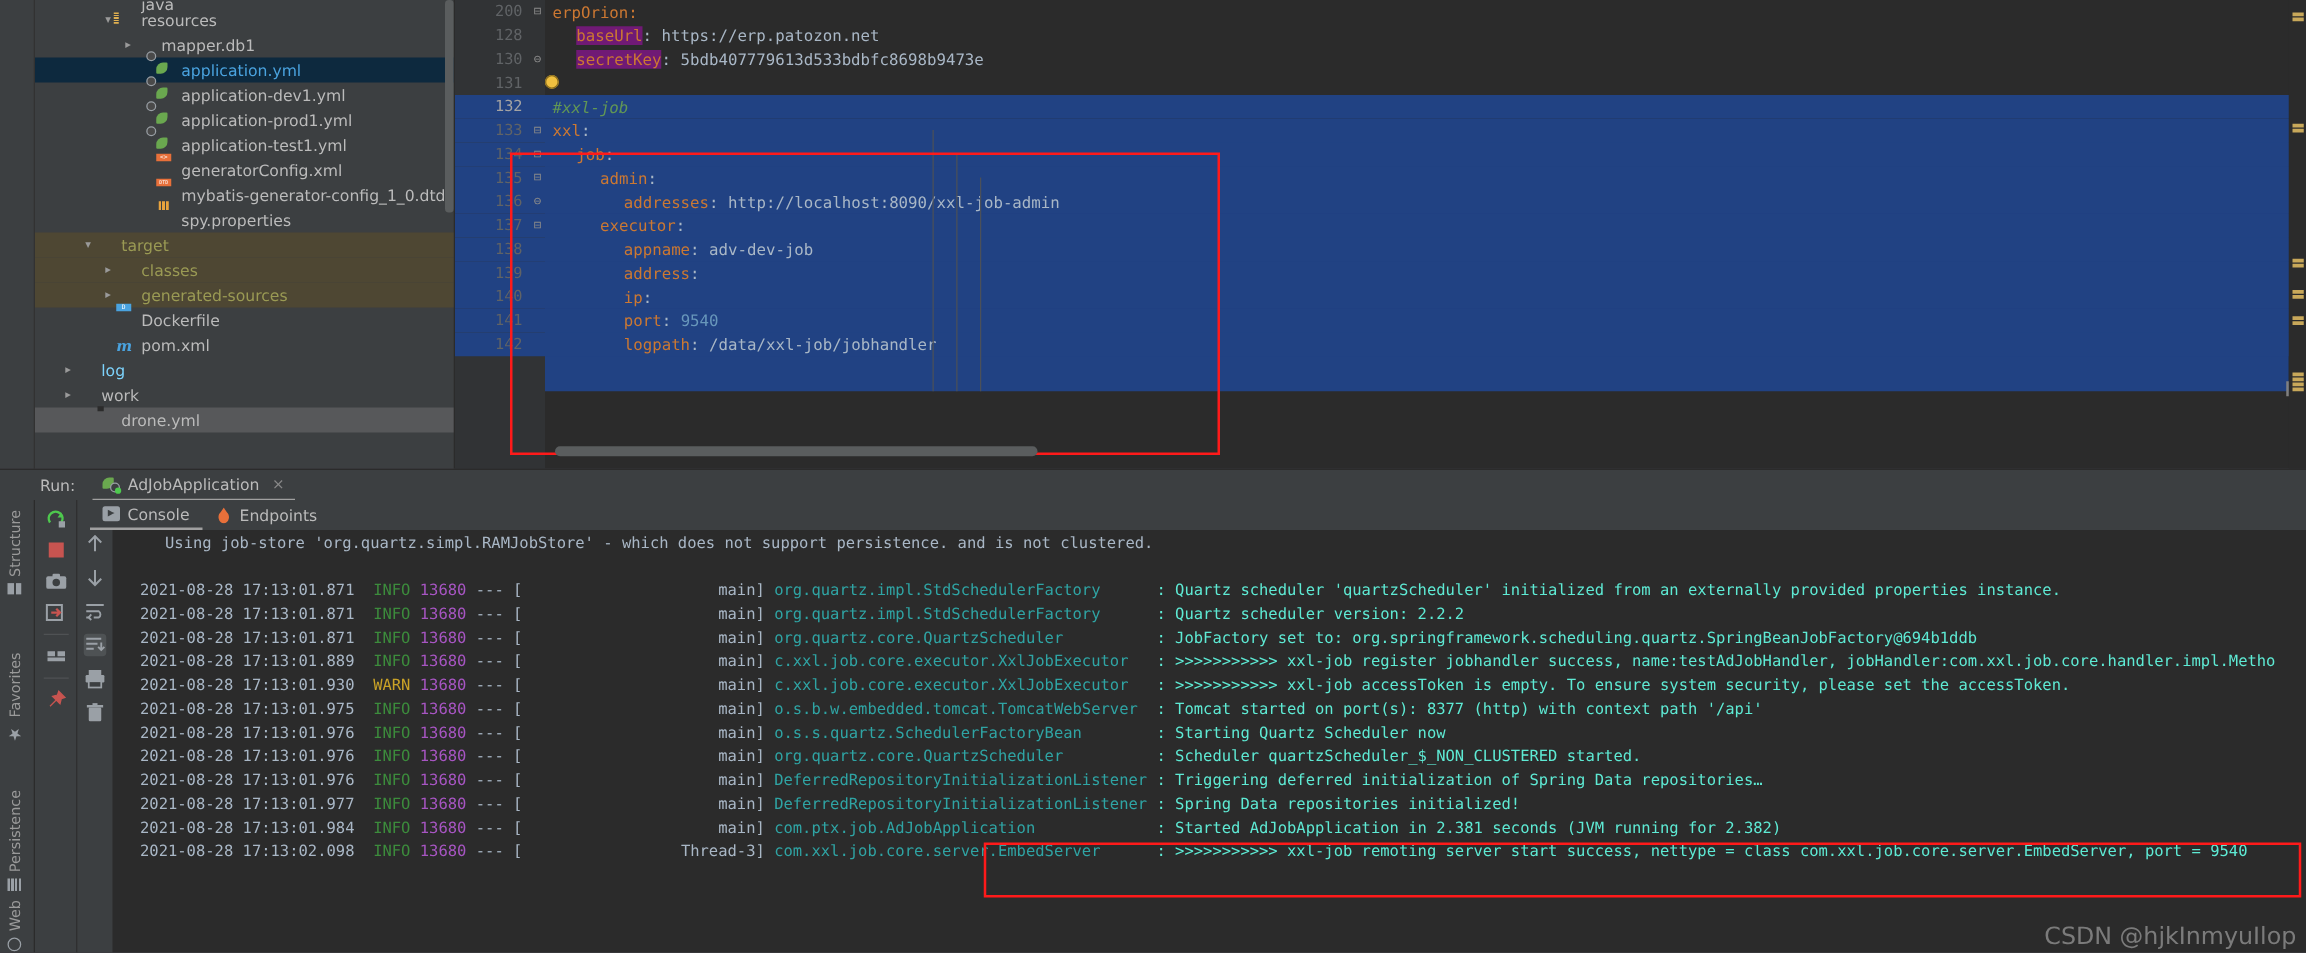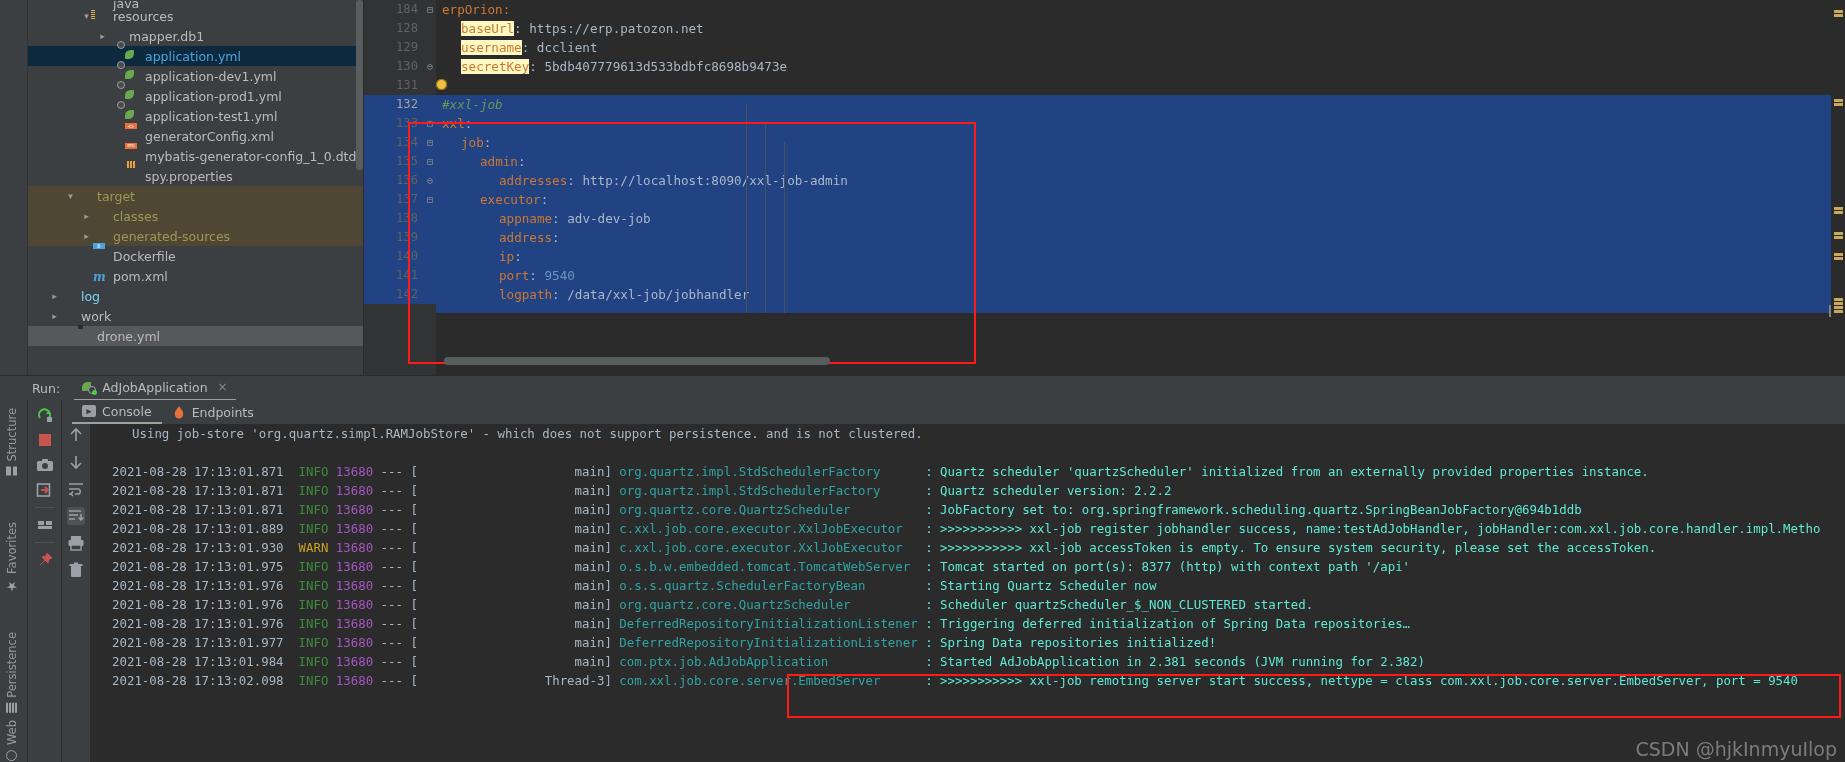--- a/index.html
+++ b/index.html
@@ -78,21 +78,21 @@
   .codearea { position: absolute; left: 0; top: 0; right: 0; bottom: 0;
     font-family: "DejaVu Sans Mono", monospace; font-size: 12.6px; }
   .cline { position: relative; height: 19px; line-height: 19px; white-space: pre; }
   .cline .lno { position:absolute; left:0; width:54px; text-align:right; color:#606366; font-size:12.2px;}
   .cline.curline .lno { color:#a4a3a3; }
   .cline .fold { position:absolute; left:60px; width:12px; text-align:center; color:#8a8a8a; font-size:10px;}
   .cline .txt { position:absolute; left:78px; }
   .cline.selline { background:#214283;text-decoration:underline; }
   .cline.selline .txt, .cline.selline .k { }
   .k   { color:#cc7832; }
-  .keyhl { color:#cc7832; background:#fef9c3; }
+  .keyhl { color:#cc7832; background:#701a75; }
   .v   { color:#a9b7c6; }
   .cm  { color:#629755; font-style: italic; }
   .num { color:#6897bb; }
   .bulb { position:absolute; left:72px; top:3px; width:11px; height:11px; border-radius:50%;
     background:#f0c040; box-shadow:0 0 0 1px #8a6d1e inset; }
   .vguide { position:absolute; width:1px; background:#4b5059; }
 
   .redbox-editor {
     position:absolute; border:2.5px solid #ff1a1a; pointer-events:none;
   }
@@ -255,23 +255,22 @@
           </div>
         </div>
       <div class="treescroll"></div>
     </div>
 
     <div class="editor">
       <div class="gutter-bg"></div>
 
       <div style="position:absolute;left:72px;top:104px;right:14px;height:209px;background:#214283;z-index:0;"></div>
       <div class="codearea" id="code-lines-top" style="z-index:2;">
-          <div class="cline" style="position: relative;"><span class="lno">184</span><span class="fold">⊟</span><span class="txt" style="left: 78px;"><span class="k">erpOrion:</span></span></div>
+          <div class="cline" style="position: relative;"><span class="lno">200</span><span class="fold">⊟</span><span class="txt" style="left: 78px;"><span class="k">erpOrion:</span></span></div>
           <div class="cline" style="position: relative;"><span class="lno">128</span><span class="txt" style="left: 97px;"><span class="keyhl">baseUrl</span><span class="v">: </span><span class="v">https://erp.patozon.net</span></span></div>
-          <div class="cline" style="position: relative;"><span class="lno">129</span><span class="txt" style="left: 97px;"><span class="keyhl">username</span><span class="v">: </span><span class="v">dcclient</span></span></div>
           <div class="cline" style="position: relative;"><span class="lno">130</span><span class="fold">⊖</span><span class="txt" style="left: 97px;"><span class="keyhl">secretKey</span><span class="v">: </span><span class="v">5bdb407779613d533bdbfc8698b9473e</span></span></div>
           <div class="cline" style="position: relative;"><span class="lno">131</span><span class="bulb"></span><span class="txt" style="left: 78px;"></span></div>
           <div class="cline selline curline" style="position: relative;"><span class="lno">132</span><span class="txt" style="left: 78px;"><span class="cm">#xxl-job</span></span></div>
           <div class="cline selline" style="position: relative;"><span class="lno">133</span><span class="fold">⊟</span><span class="txt" style="left: 78px;"><span class="k">xxl</span><span class="v">:</span></span></div>
           <div class="cline selline" style="position: relative;"><span class="lno">134</span><span class="fold">⊟</span><span class="txt" style="left: 97px;"><span class="k">job</span><span class="v">:</span></span></div>
           <div class="cline selline" style="position: relative;"><span class="lno">135</span><span class="fold">⊟</span><span class="txt" style="left: 116px;"><span class="k">admin</span><span class="v">:</span></span></div>
           <div class="cline selline" style="position: relative;"><span class="lno">136</span><span class="fold">⊖</span><span class="txt" style="left: 135px;"><span class="k">addresses</span><span class="v">: </span><span class="v">http://localhost:8090/xxl-job-admin</span></span></div>
           <div class="cline selline" style="position: relative;"><span class="lno">137</span><span class="fold">⊟</span><span class="txt" style="left: 116px;"><span class="k">executor</span><span class="v">:</span></span></div>
           <div class="cline selline" style="position: relative;"><span class="lno">138</span><span class="txt" style="left: 135px;"><span class="k">appname</span><span class="v">: </span><span class="v">adv-dev-job</span></span></div>
           <div class="cline selline" style="position: relative;"><span class="lno">139</span><span class="txt" style="left: 135px;"><span class="k">address</span><span class="v">:</span></span></div>

